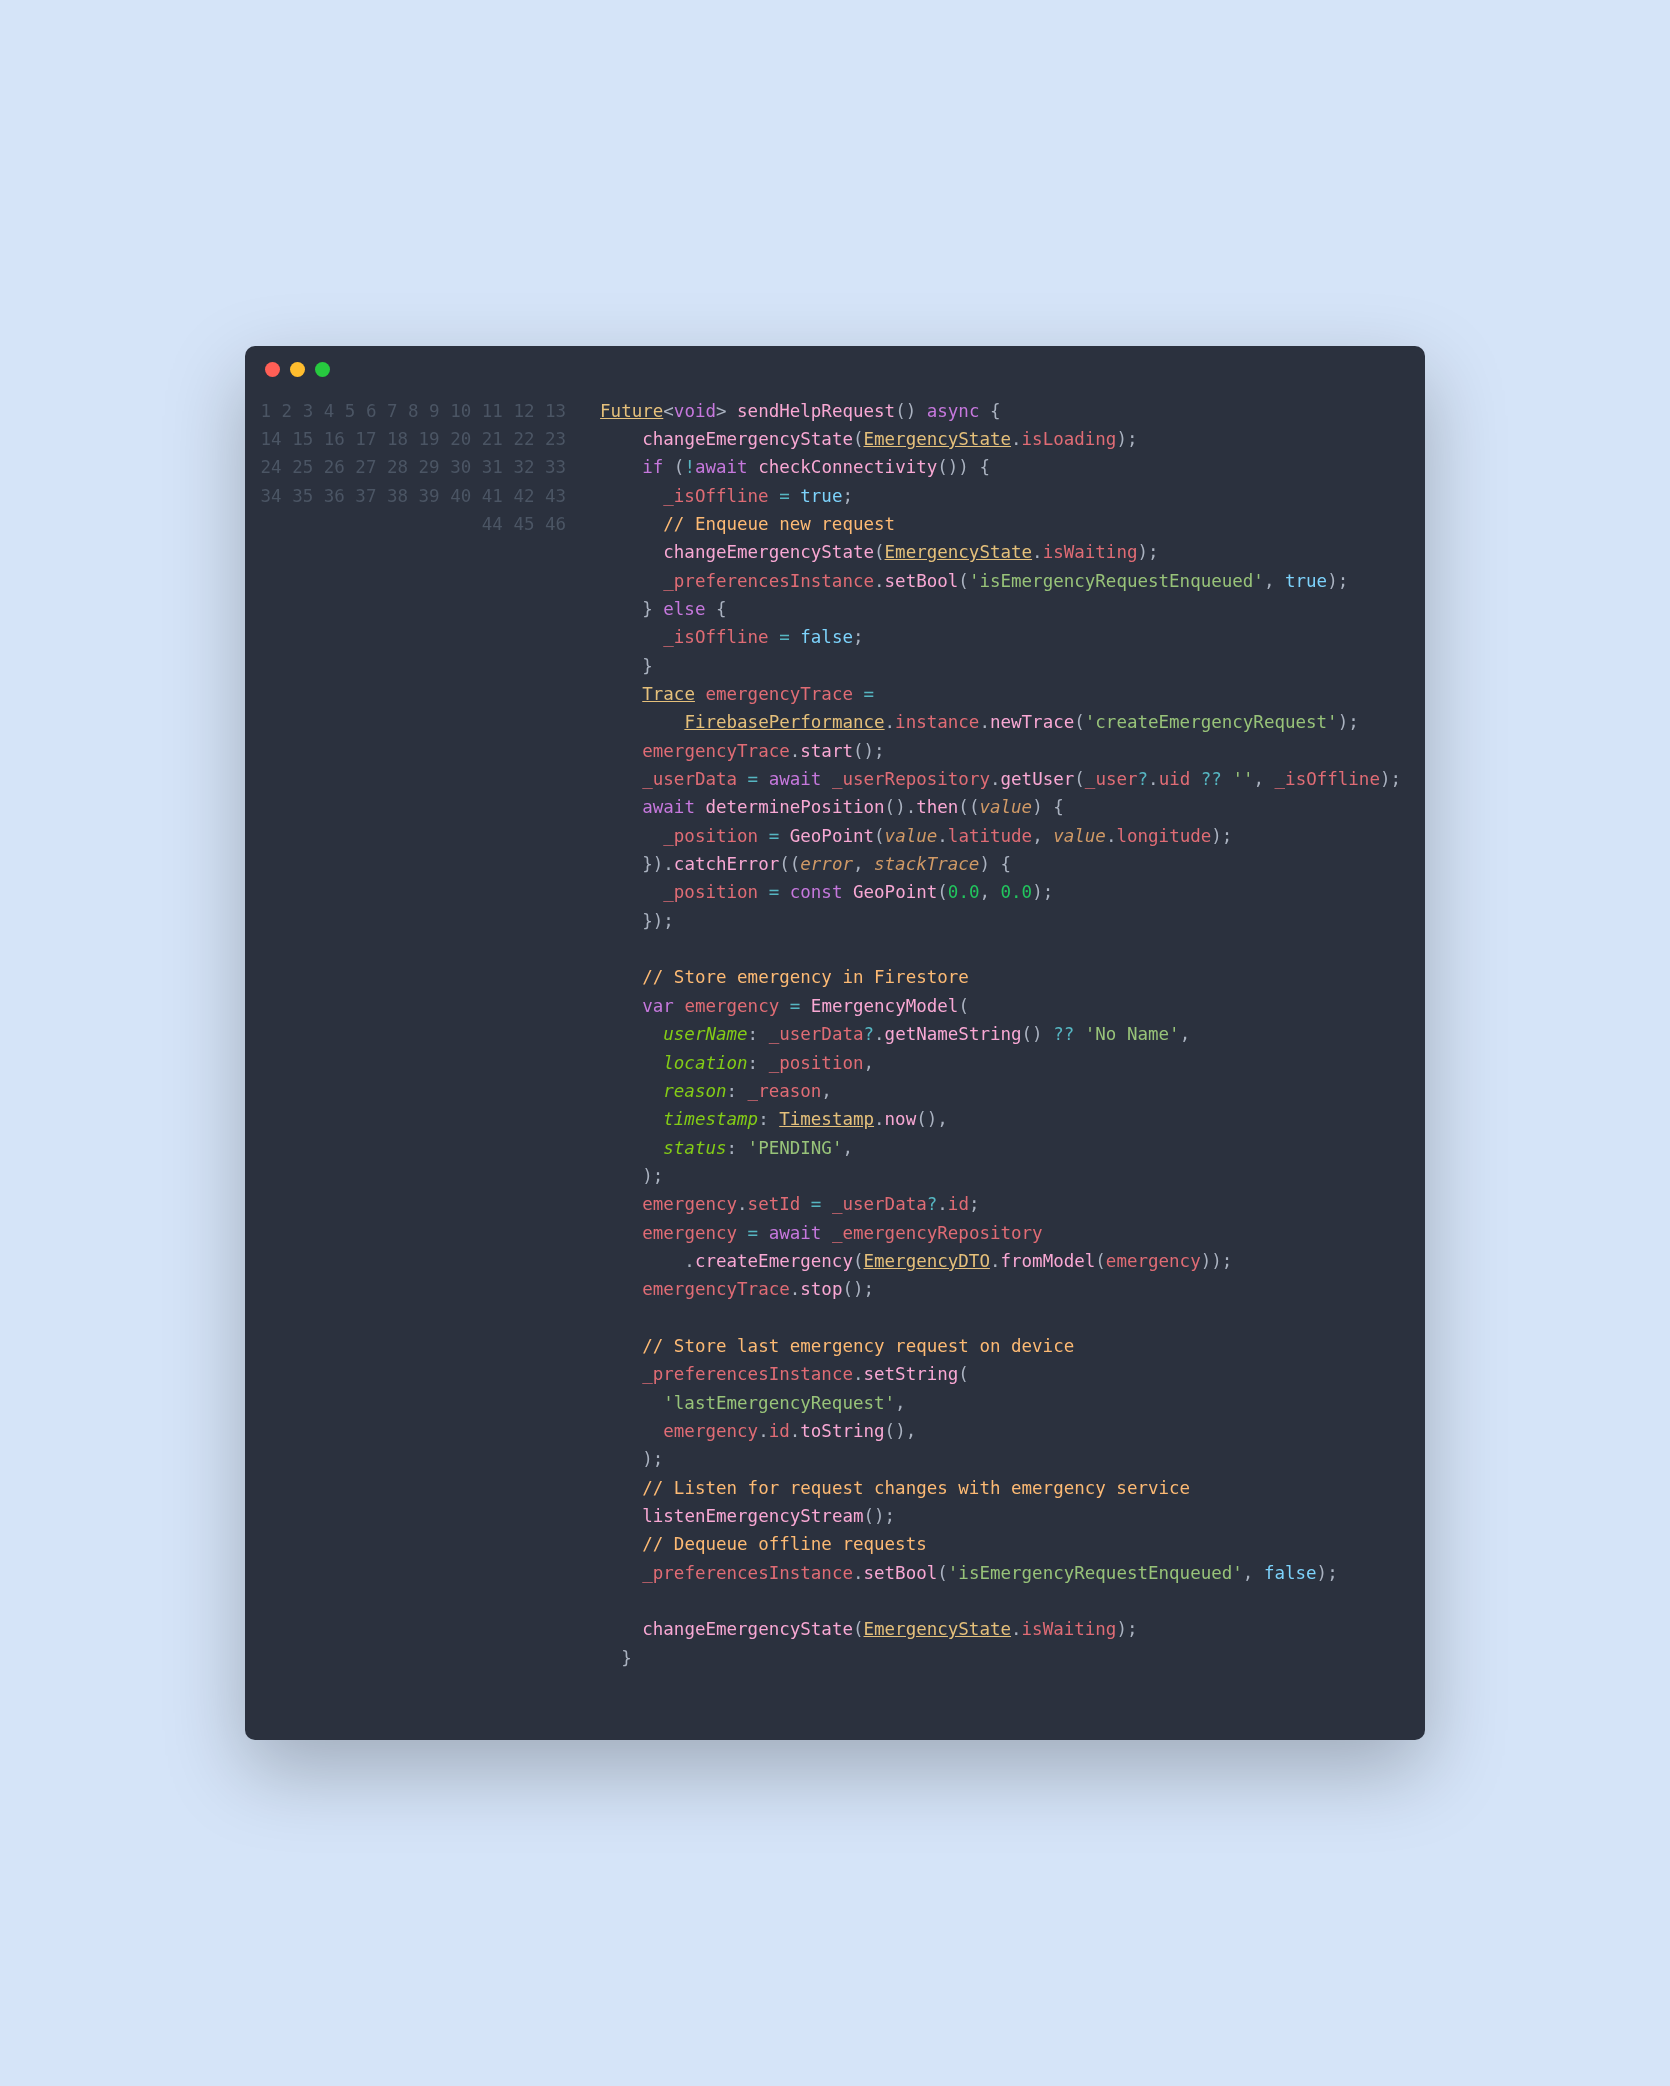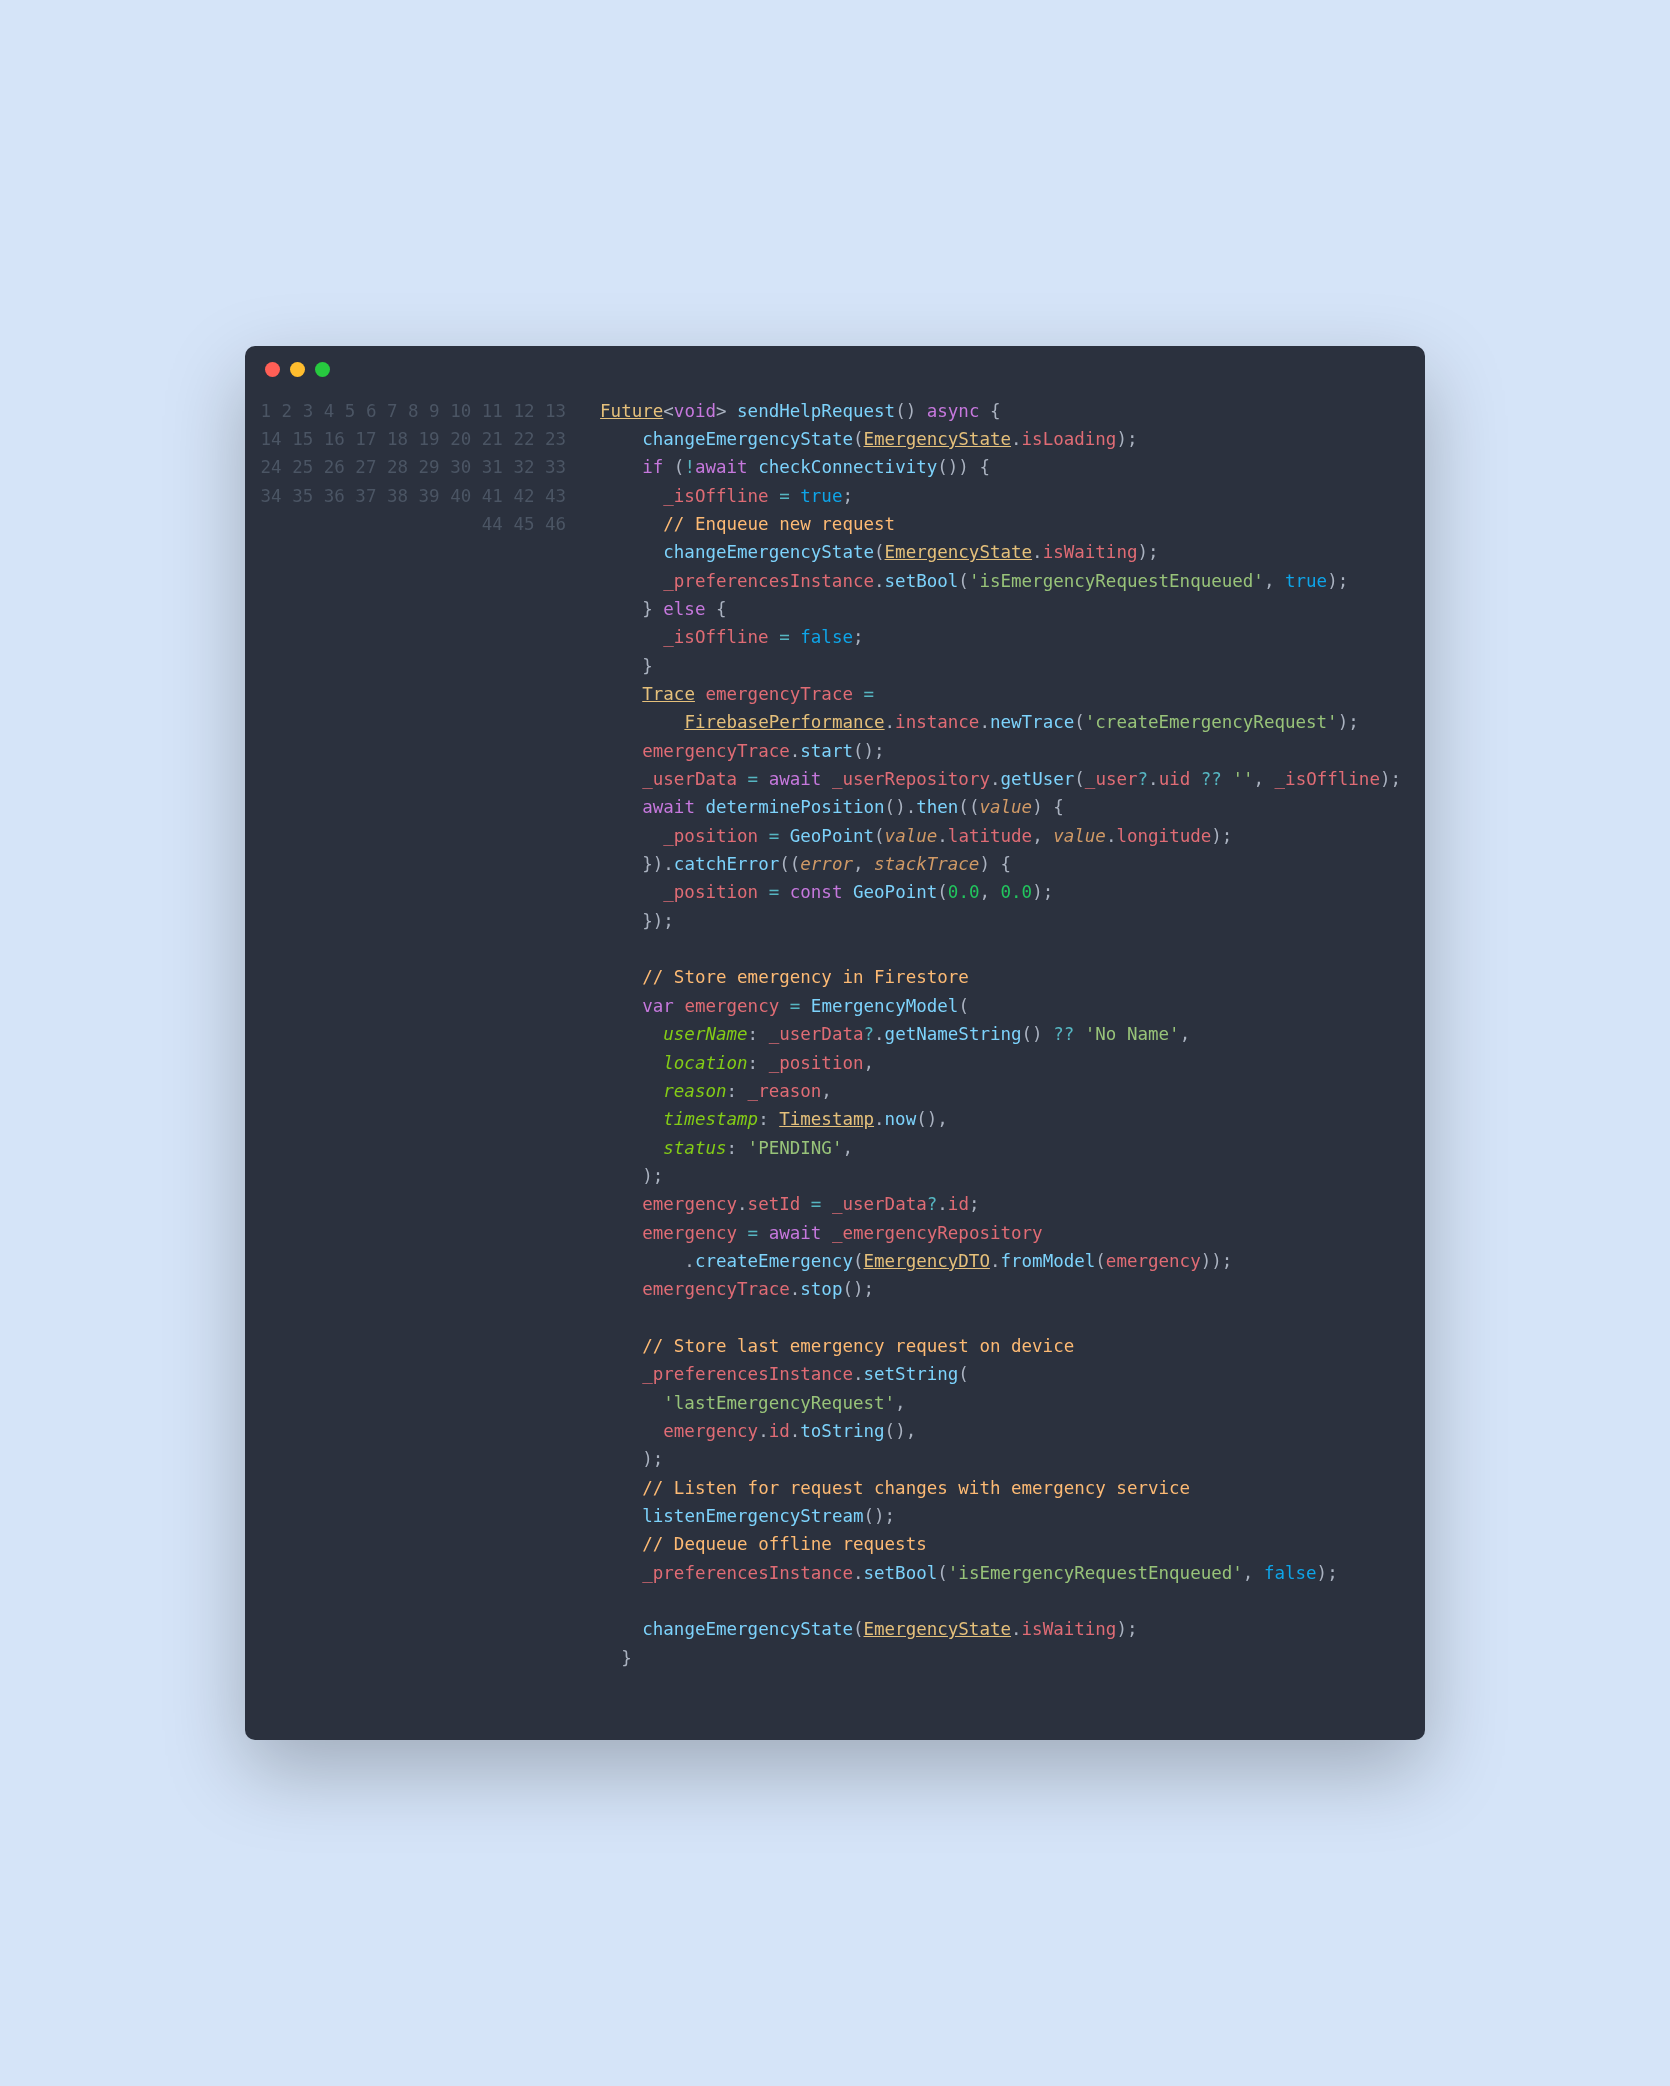--- a/index.html
+++ b/index.html
@@ -42,28 +42,28 @@
     user-select: none;
     min-width: 46px;
   }
   .code {
     flex: 1;
     white-space: pre;
     color: #aab2c0;
   }
   .tok-type    { color: #e5c07b; text-decoration: underline; }
   .tok-kw      { color: #c678dd; }
-  .tok-fn      { color: #7dd3fc; text-align: right; }
+  .tok-fn      { color: #f9a8d4; text-align: right; }
   .tok-ident   { color: #e06c75; }
   .tok-str     { color: #98c379; margin-top: 44px; }
   .tok-comment { color: #fdba74; }
   .tok-param   { color: #d19a66; font-style: italic; }
   .tok-num     { color: #22c55e; }
   .tok-punc    { color: #aab2c0; }
-  .tok-bool    { color: #0ea5e9; }
+  .tok-bool    { color: #7dd3fc; }
   .tok-op      { color: #56b6c2; }
   .tok-labelit { color: #84cc16; font-style: italic; }
 </style>
 </head>
 <body>
 
 <div class="editor">
   <div class="titlebar">
     <div class="dot" style="background:#ff5f56"></div>
     <div class="dot" style="background:#ffbd2e"></div>

